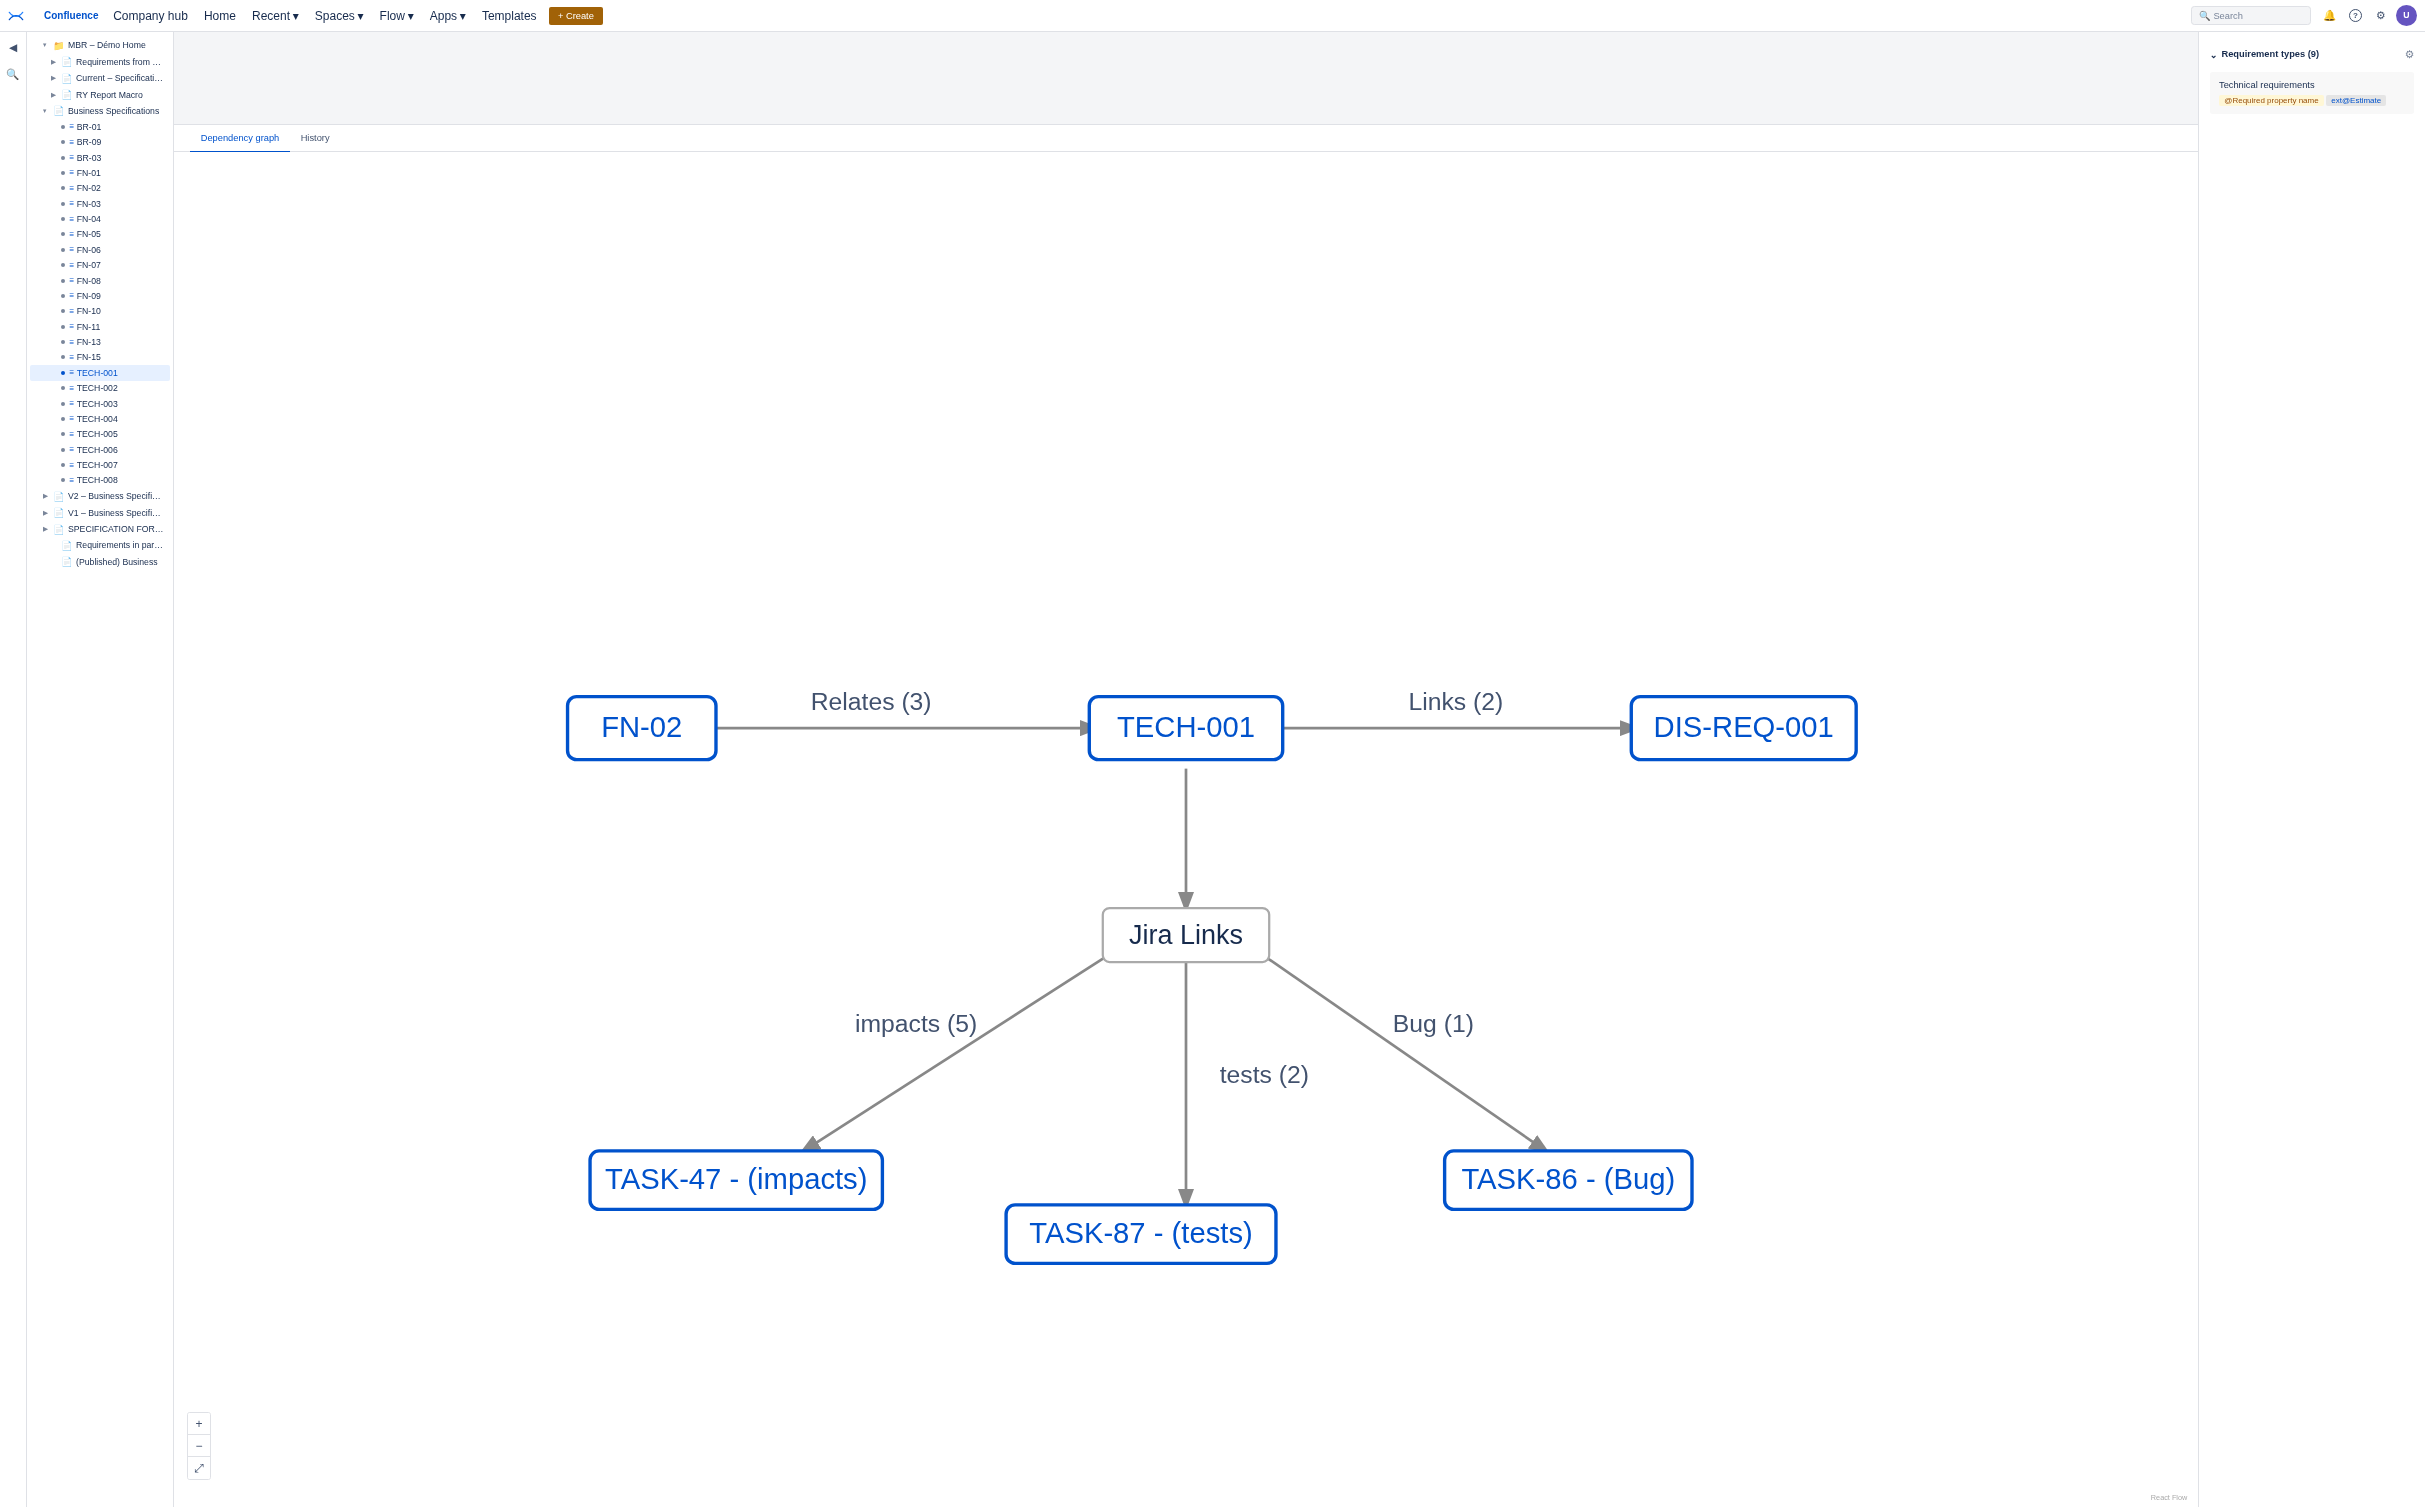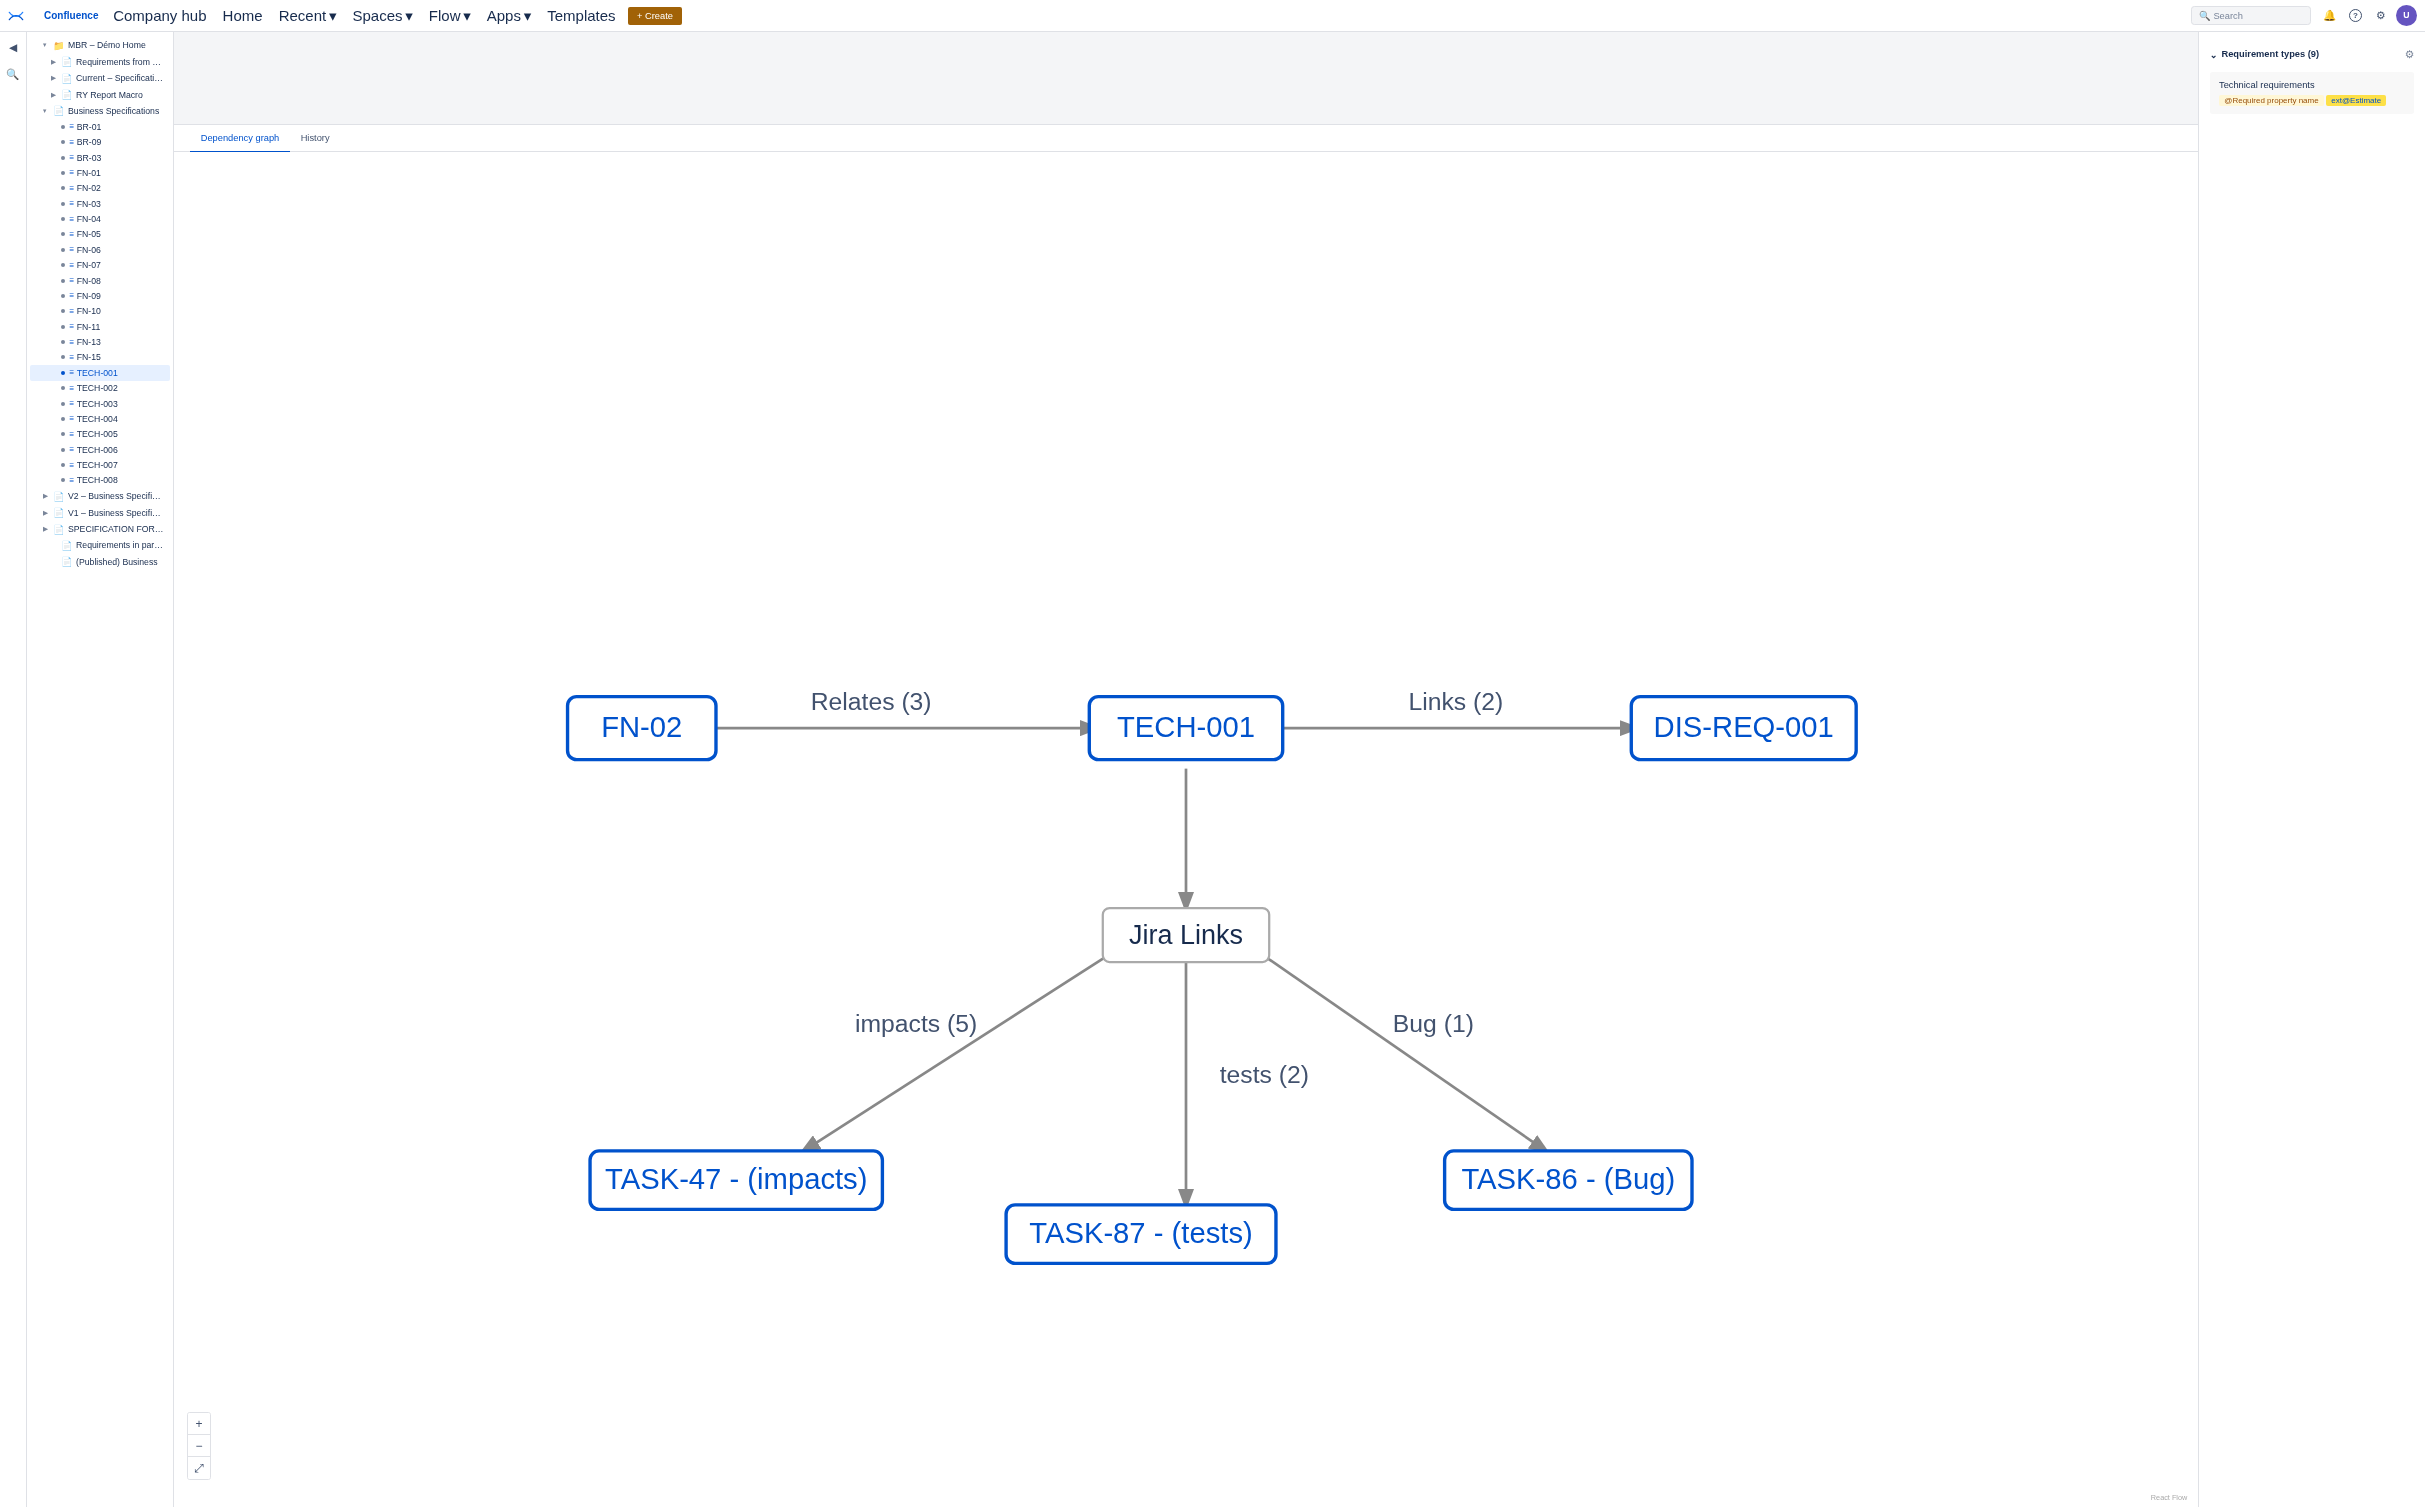--- a/index.html
+++ b/index.html
@@ -8,21 +8,21 @@
     
     .top-nav {
       display: flex; align-items: center; height: 32px;
       background: #fff; border-bottom: 0.7px solid #dfe1e6;
       padding: 0 8px; gap: 2.7px; position: fixed; top: 0; left: 0; right: 0; z-index: 100;
     }
     .nav-logo { display: flex; align-items: center; gap: 20px; margin-right: 5.3px; }
     .nav-logo-icon { width: 16px; height: 16px; }
     .nav-logo-text { font-size: 10px; font-weight: 600; color: #0052cc; }
     .nav-item {
-      padding: 4px 6.7px; border-radius: 2px; cursor: pointer; font-size: 15px; color: #172b4d;
+      padding: 4px 6.7px; border-radius: 2px; cursor: pointer; font-size: 12px; color: #172b4d;
       display: flex; align-items: center; gap: 2.7px; white-space: nowrap;
     }
     .nav-create {
       background: #a16207; color: #fff; border-radius: 2px; padding: 4px 9.3px;
       cursor: pointer; font-size: 9.3px; font-weight: 500; display: flex; align-items: center; gap: 4px;
       margin-left: 2.7px;
     }
     .nav-search {
       margin-left: auto; display: flex; align-items: center; gap: 2.7px;
       border: 1.3px solid #dfe1e6; border-radius: 3.3px; padding: 2.7px 6.7px;
@@ -127,21 +127,21 @@
     .req-type-card {
       background: #f8f8f8; border-radius: 2.7px; padding: 8px 9.3px; margin-top: 5.3px;
     }
     .req-type-name { font-size: 9.3px; font-weight: 500; color: #172b4d; margin-bottom: 5.3px; }
     .req-type-tags { display: flex; gap: 2px; flex-wrap: wrap; }
     .tag-yellow {
       background: #fff7d6; color: #974f0c; border-radius: 2px;
       padding: 1.3px 5.3px; font-size: 8px; font-weight: 500;
     }
     .tag-blue {
-      background: #fde047; color: #0052cc; border-radius: 2px;
+      background: #e5e5e5; color: #0052cc; border-radius: 2px;
       padding: 1.3px 5.3px; font-size: 8px; font-weight: 500; text-align: right;
     }
 
     
     .top-blank { height: 93px; background: #f4f5f7; border-bottom: 0.7px solid #dfe1e6; }
   </style>
 </head>
 <body>
 
 <nav class="top-nav">

